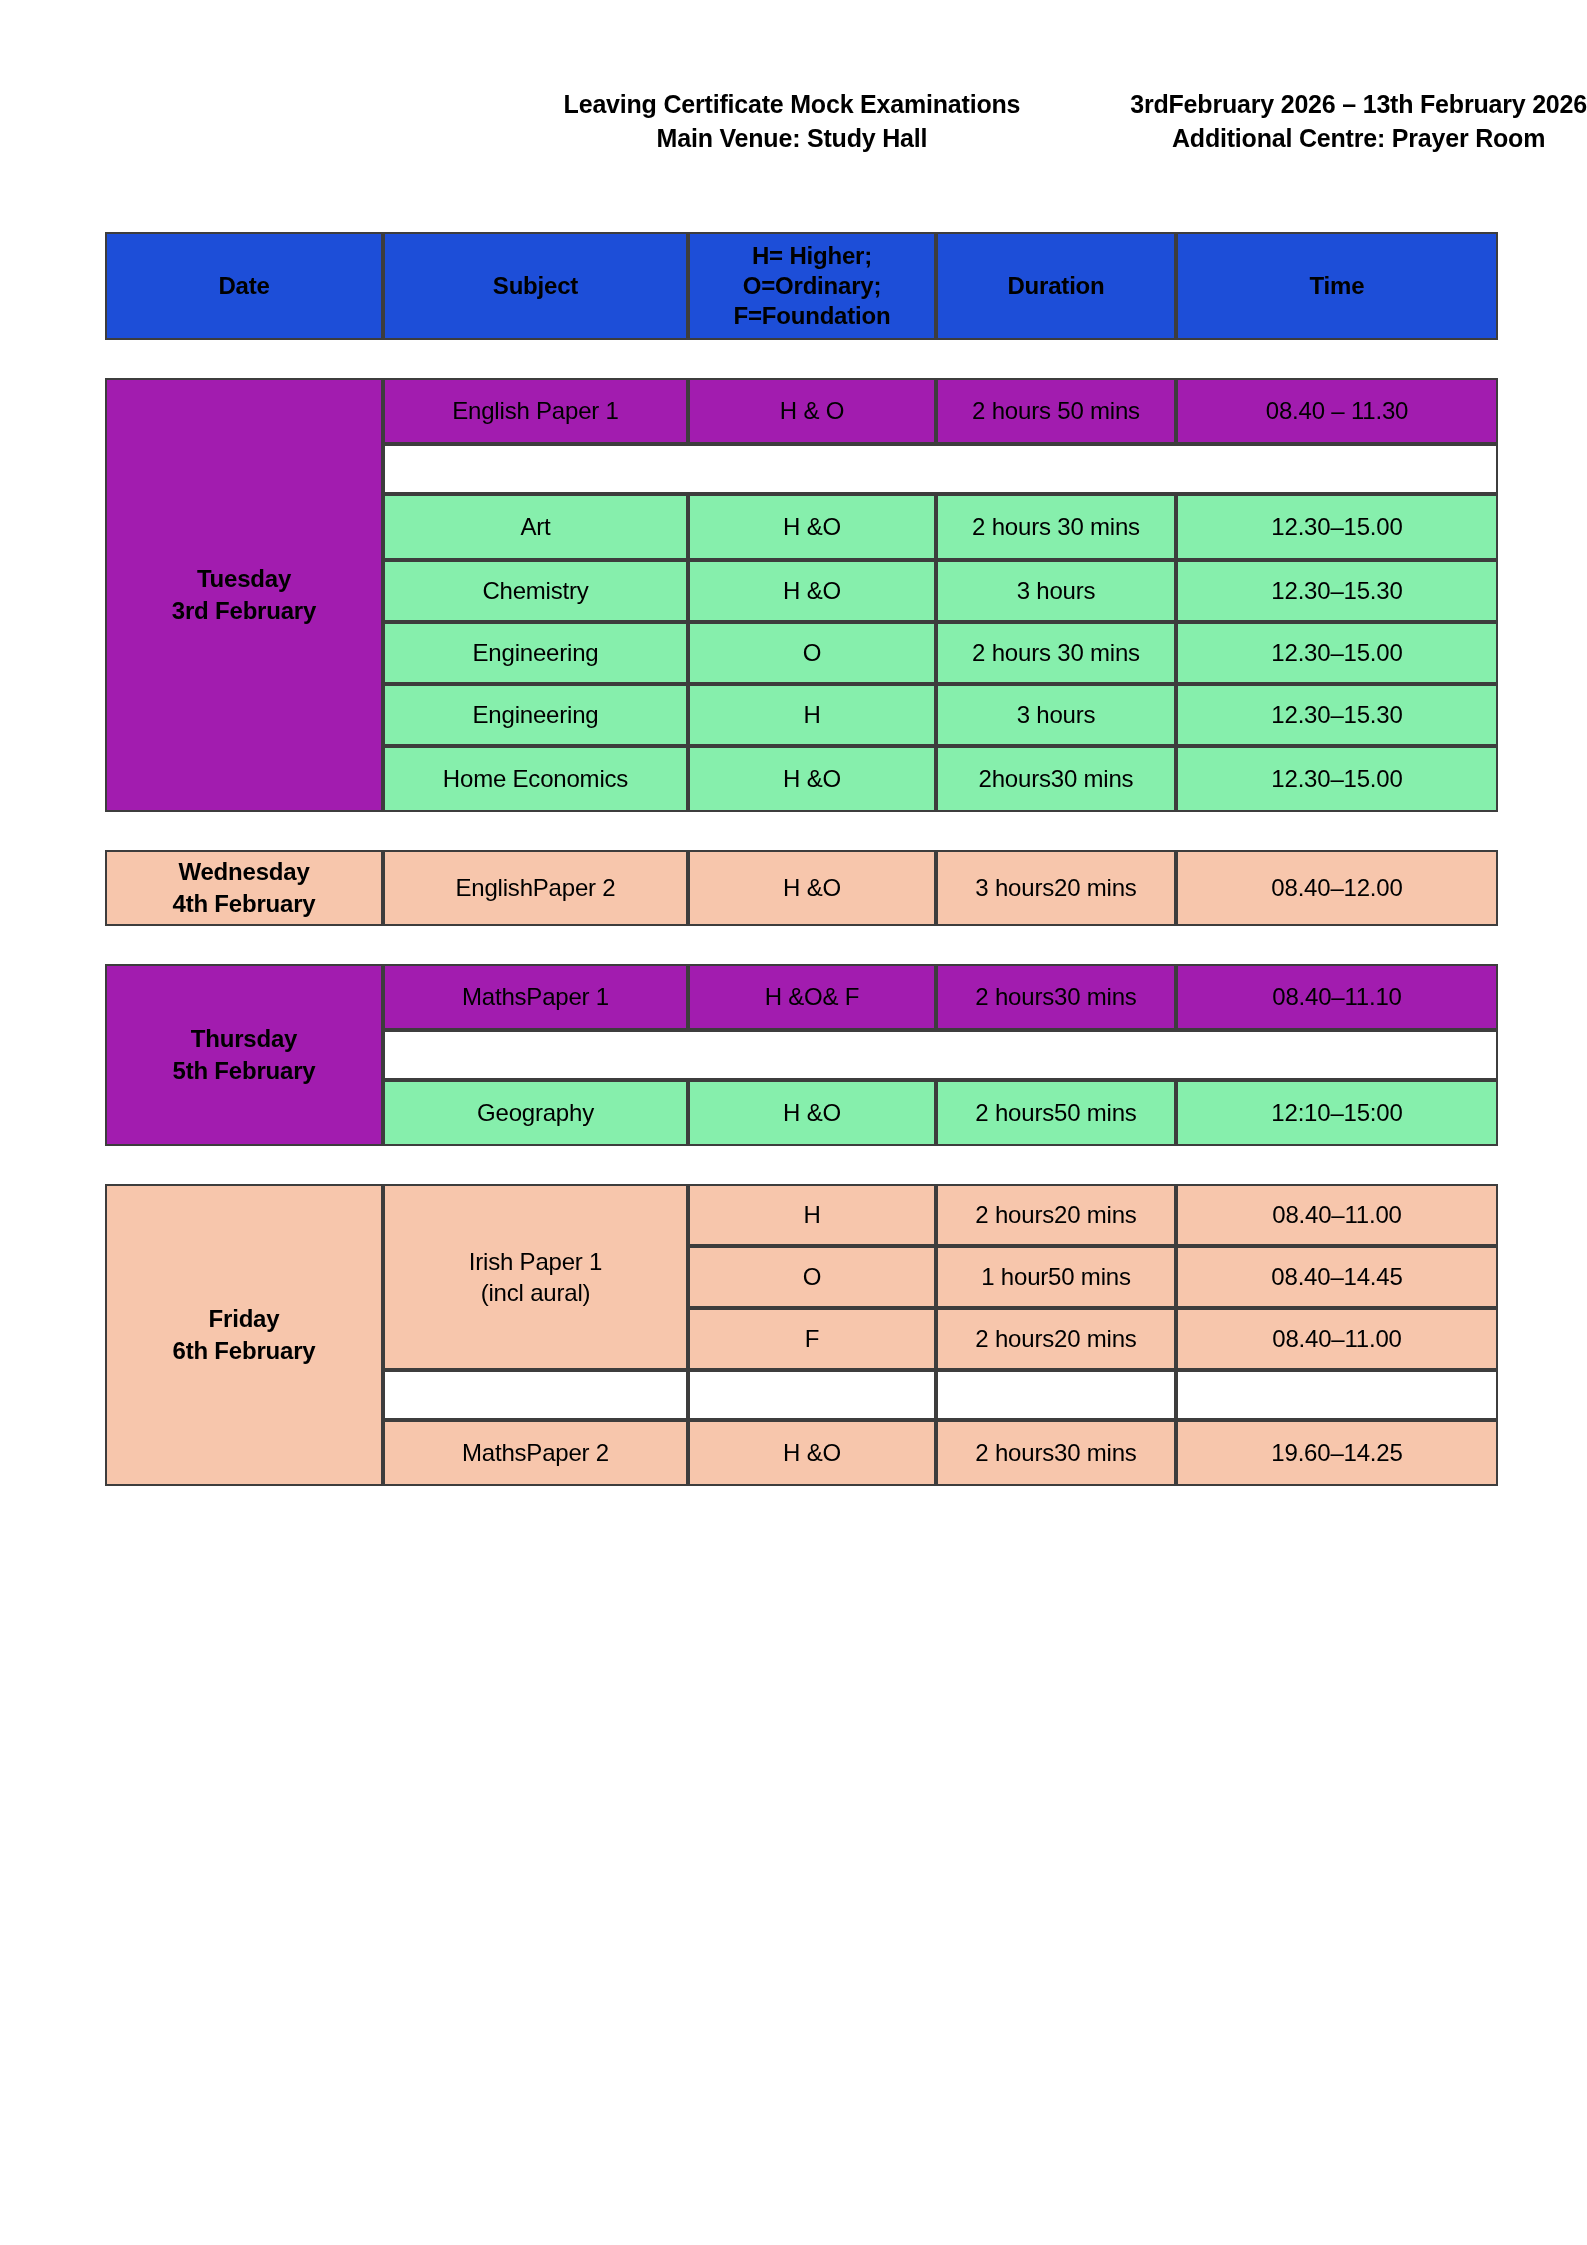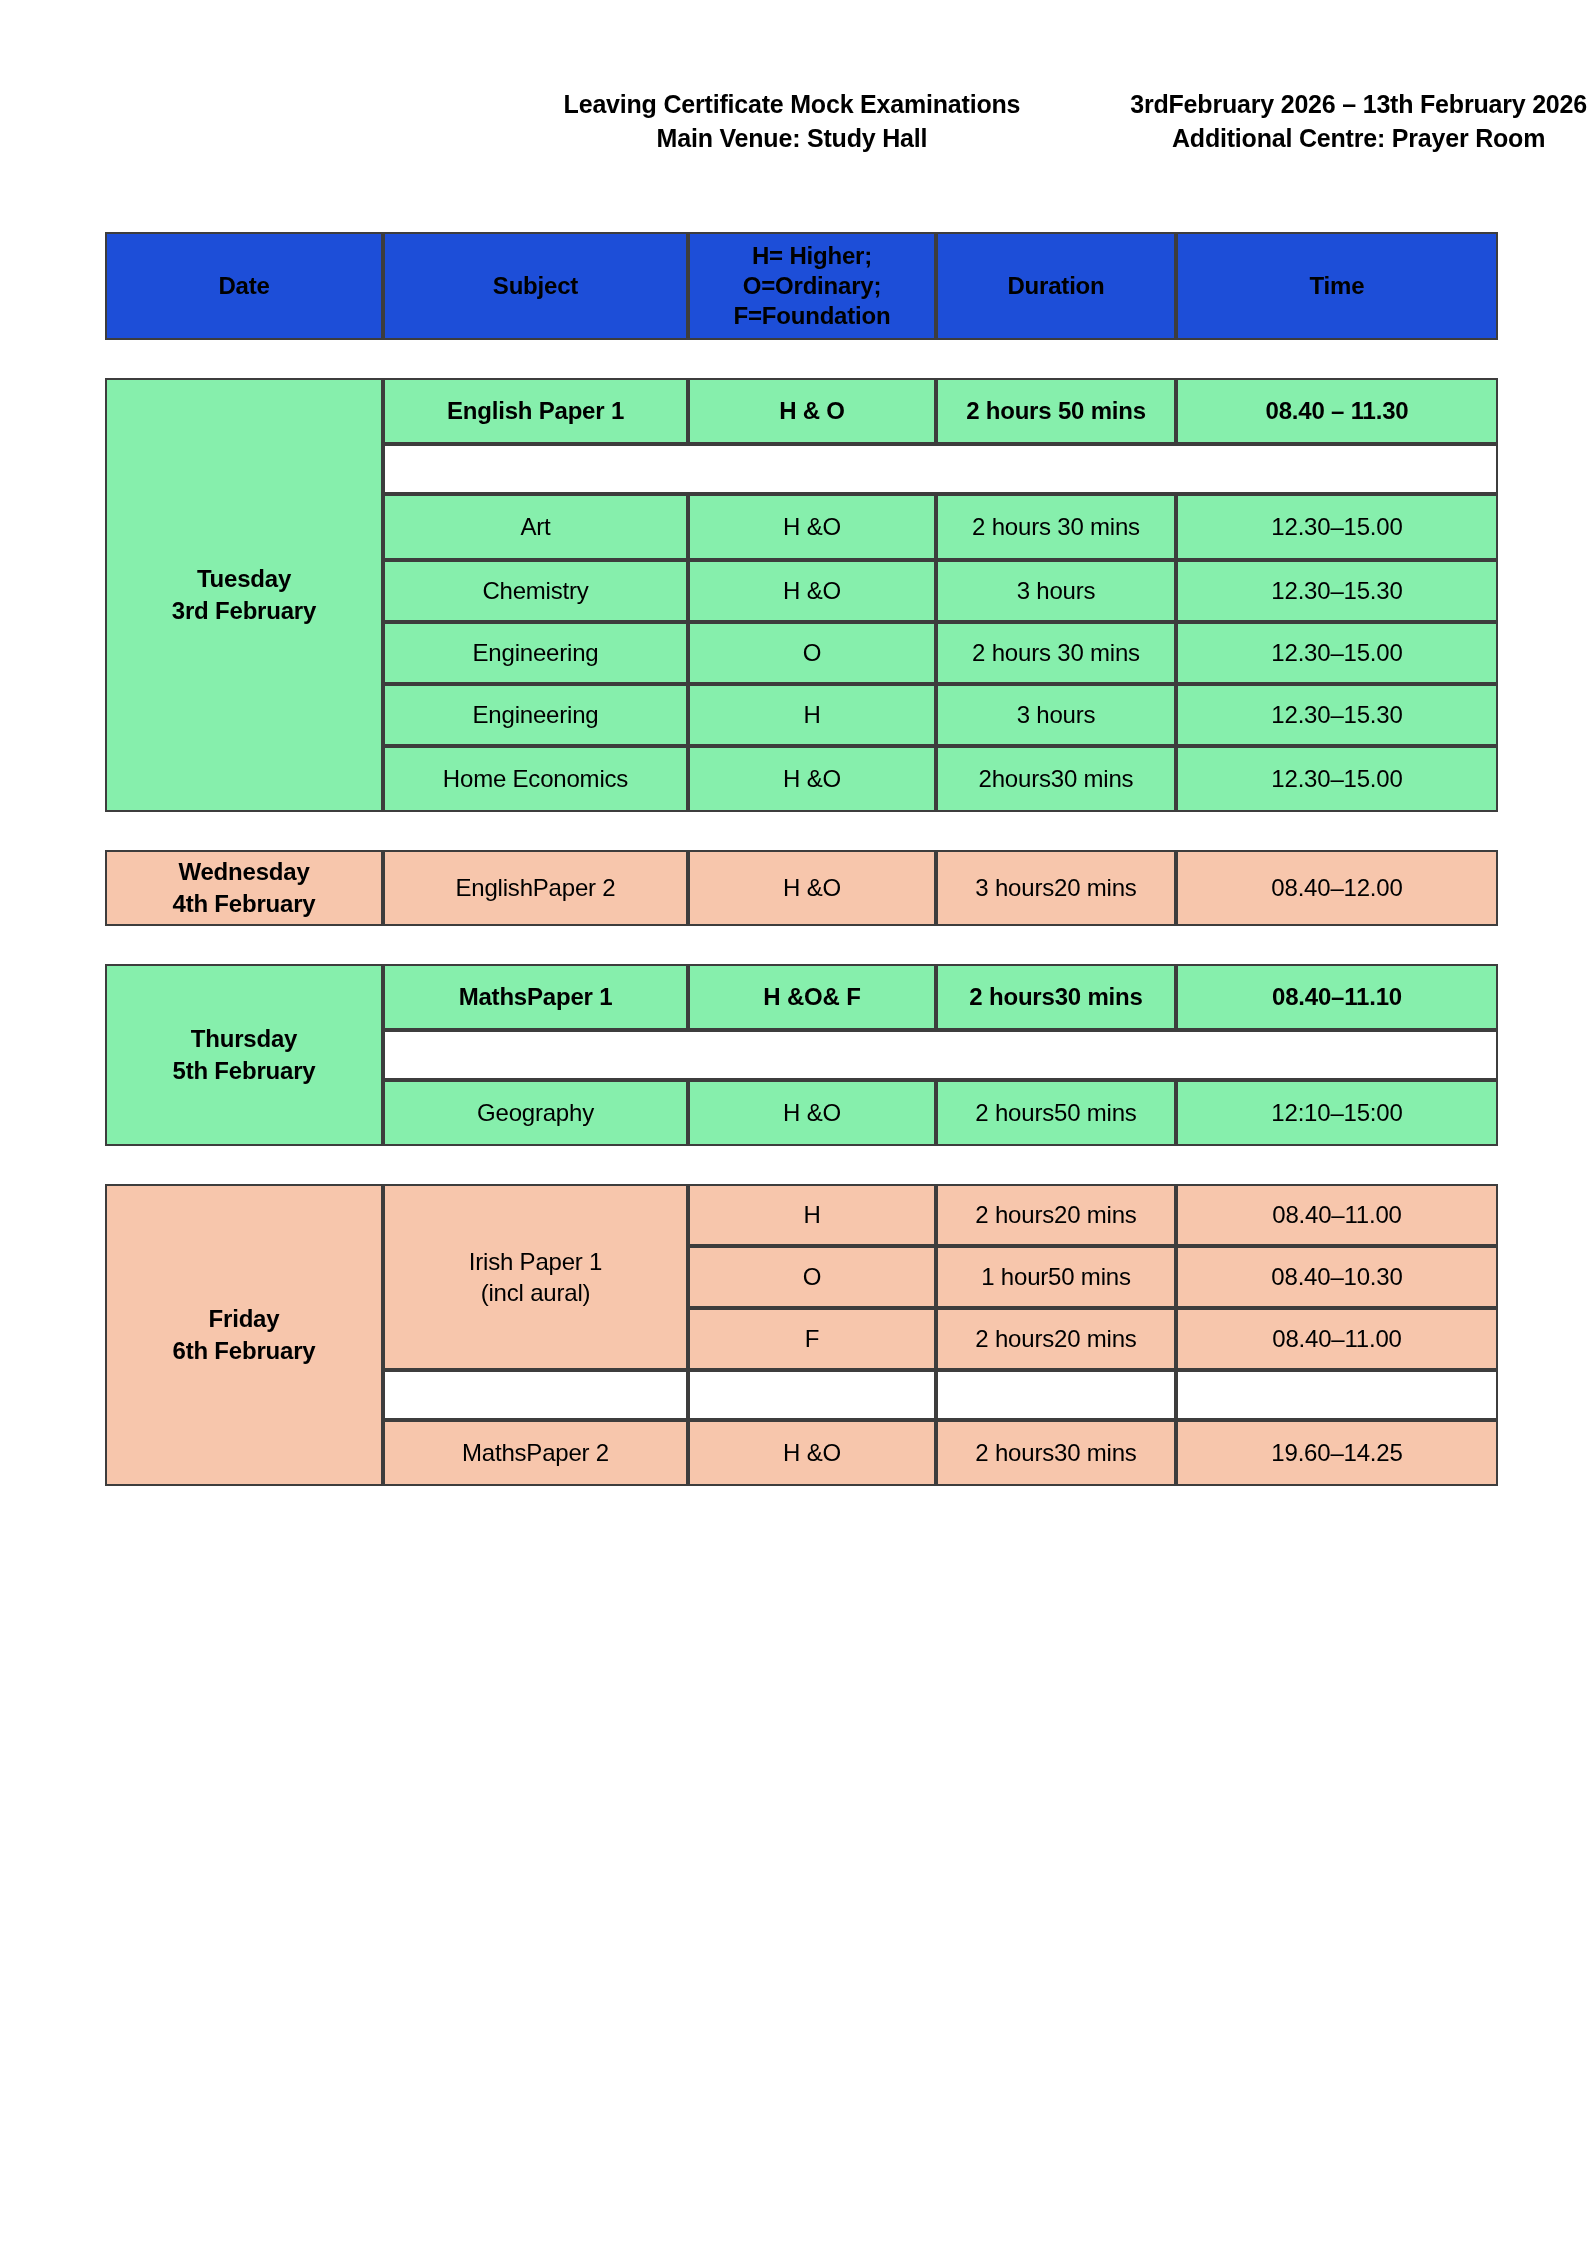--- a/index.html
+++ b/index.html
@@ -91,21 +91,21 @@
     letter-spacing: -0.2px;
   }
   .datecell {
     font-size: 24px;
     font-weight: bold;
     line-height: 1.34;
     letter-spacing: -0.2px;
   }
 
   
-  .g-dark  { background: #86efac; font-weight: bold; }
+  .g-dark  { background: #a21caf; }
   .g-light { background: #86efac; }
   .peach   { background: #F7C6AC; }
   .blank-merged {
     background: #ffffff;
   }
   .blank-cell {
     background: #ffffff;
   }
 
   .r-tall  { height: 62px; }
@@ -241,21 +241,21 @@
 6th February</td>
         <td class="cell peach nowrap" rowspan="3">Irish Paper 1
 (incl aural)</td>
         <td class="cell peach r-med">H</td>
         <td class="cell peach">2 hours20 mins</td>
         <td class="cell peach">08.40–11.00</td>
       </tr>
       <tr>
         <td class="cell peach r-med">O</td>
         <td class="cell peach">1 hour50 mins</td>
-        <td class="cell peach">08.40–10.30</td>
+        <td class="cell peach">08.40–14.45</td>
       </tr>
       <tr>
         <td class="cell peach r-med">F</td>
         <td class="cell peach">2 hours20 mins</td>
         <td class="cell peach">08.40–11.00</td>
       </tr>
       <tr>
         <td class="blank-cell r-blank"></td>
         <td class="blank-cell"></td>
         <td class="blank-cell"></td>

